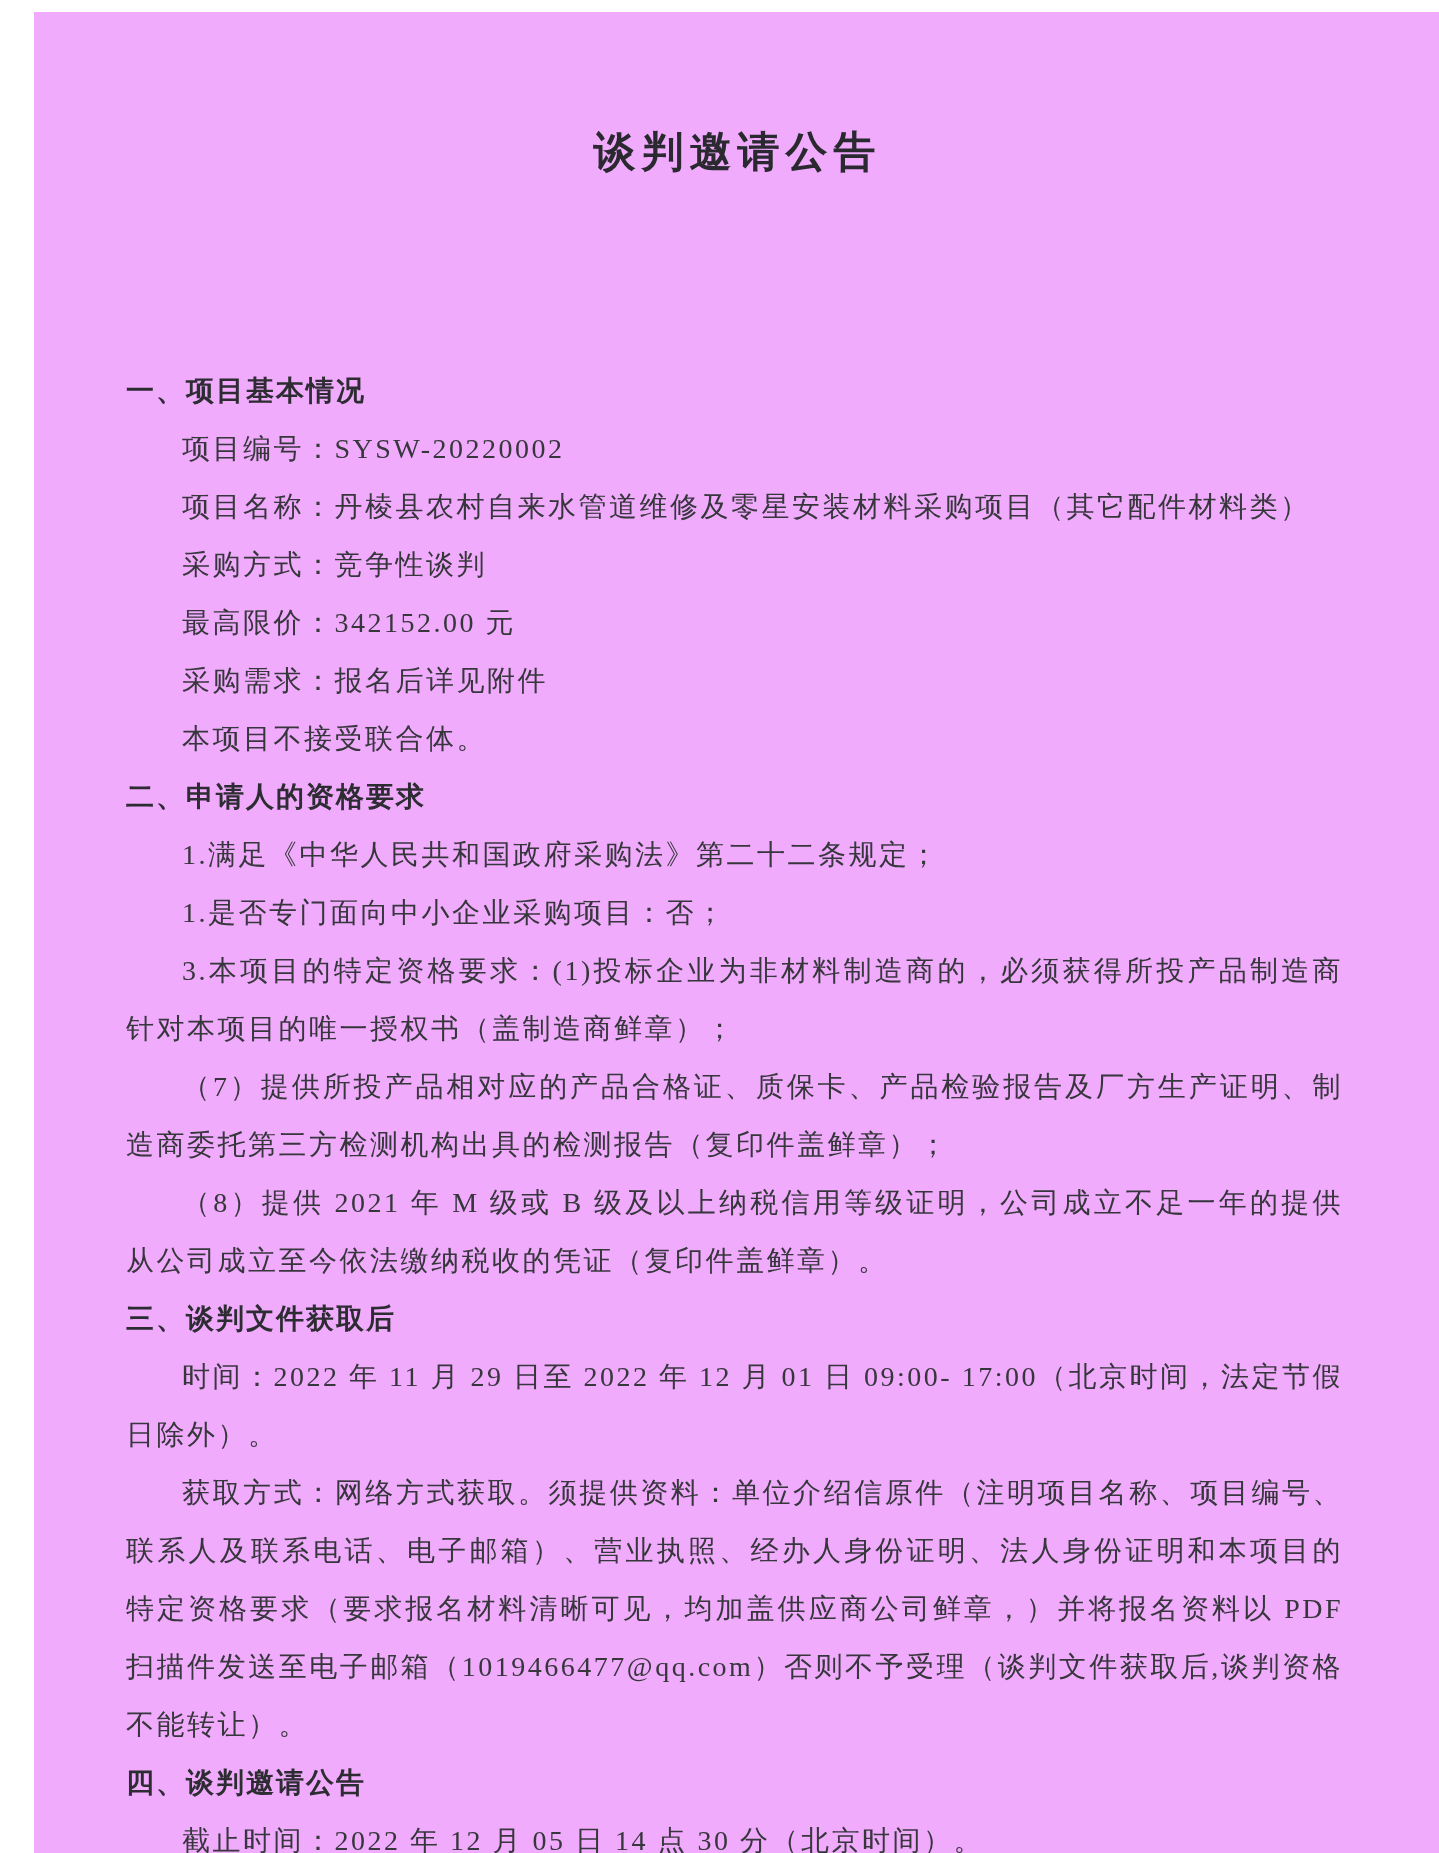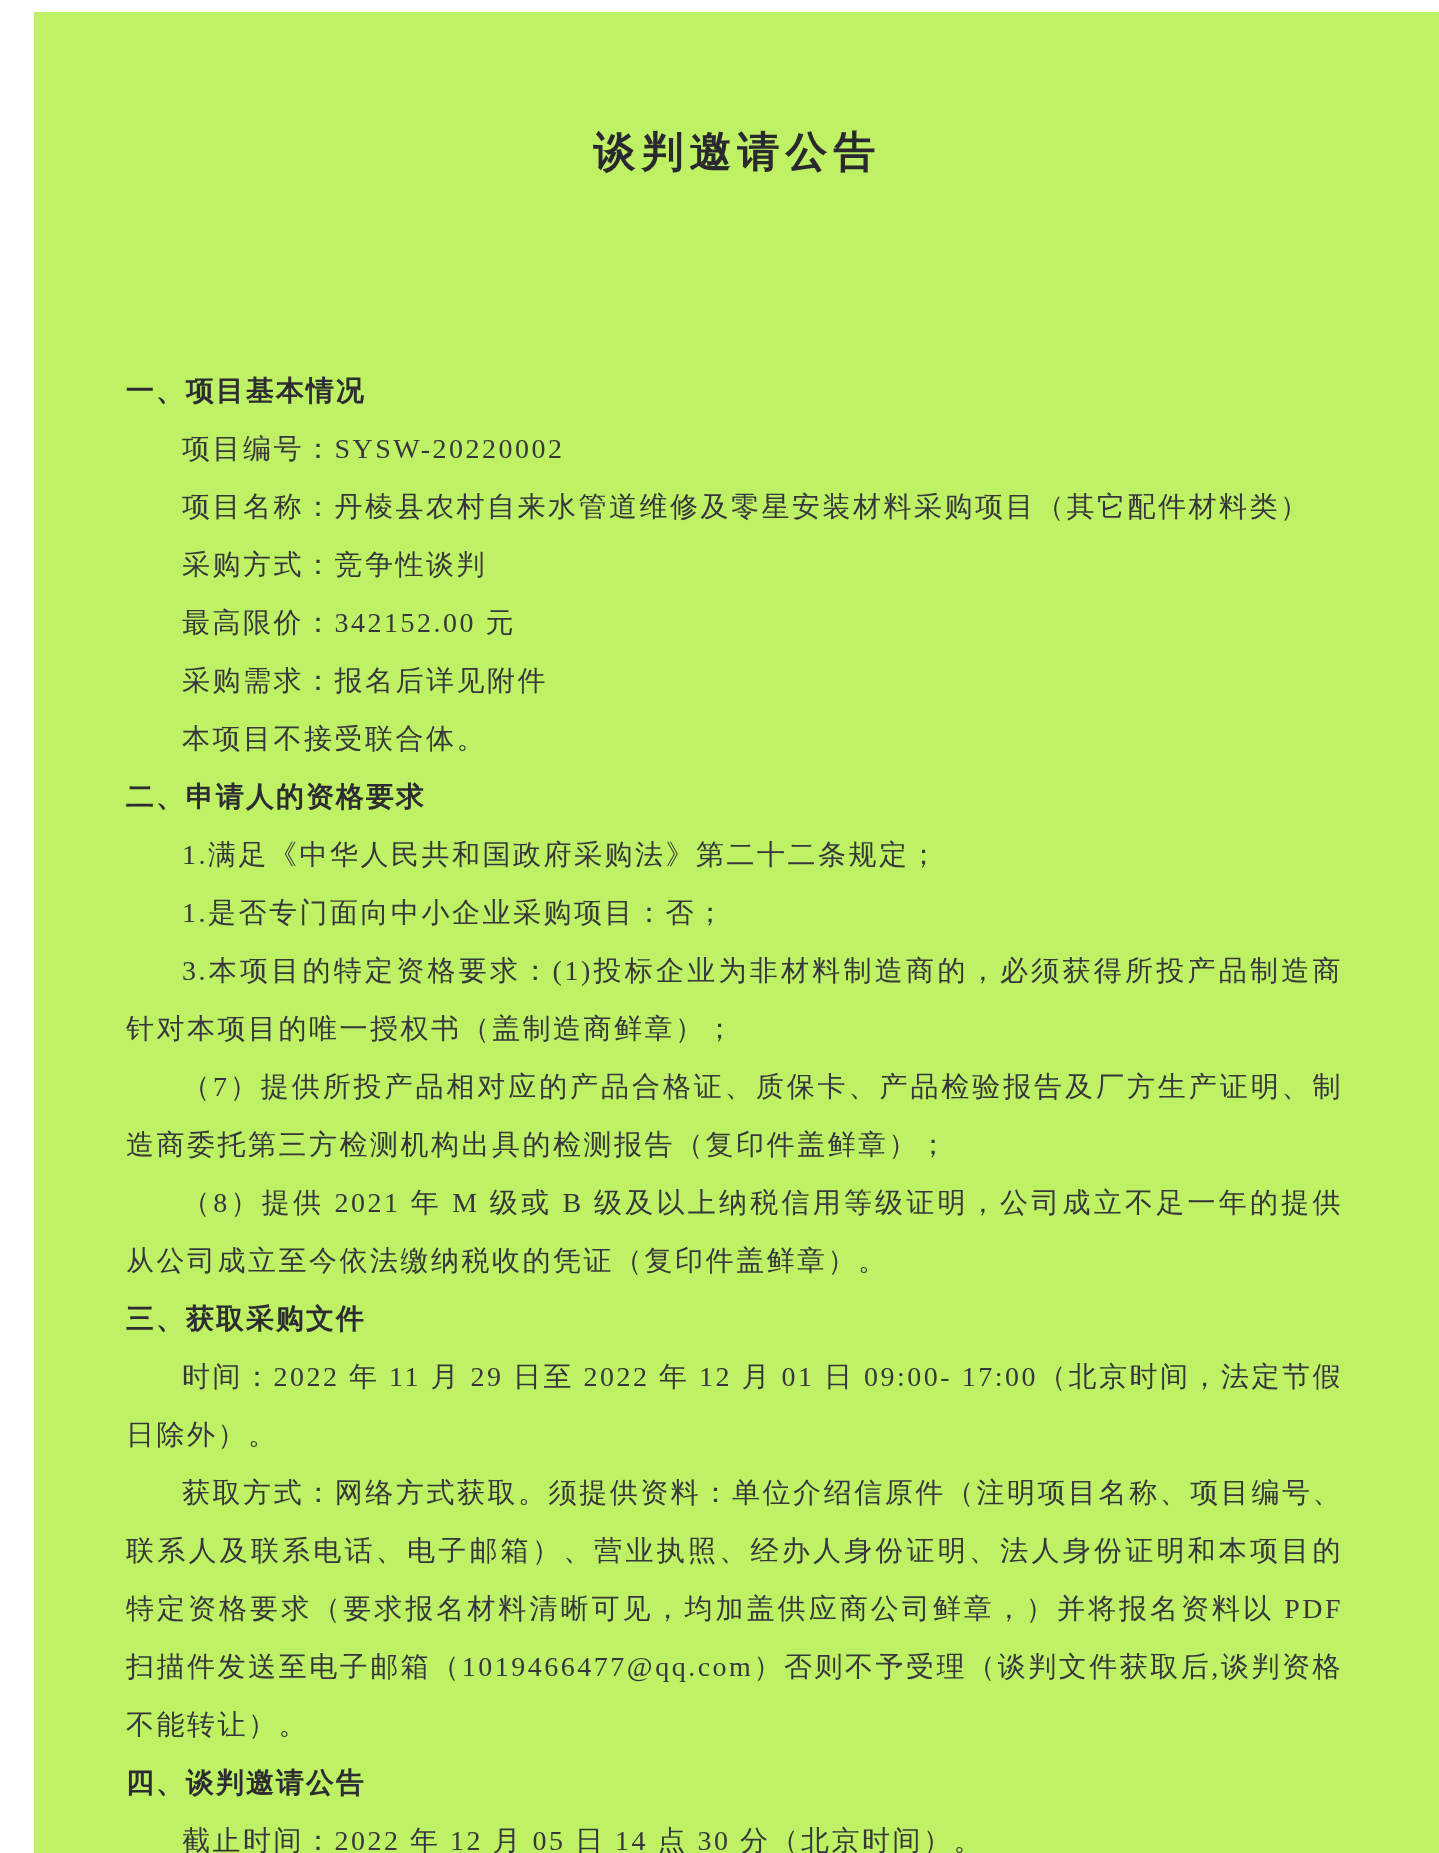--- a/index.html
+++ b/index.html
@@ -9,21 +9,21 @@
     background: #ffffff;
     overflow: hidden;
     font-family: "Liberation Serif", "DejaVu Serif", serif;
   }
   .scan-area {
     position: absolute;
     left: 34px;
     top: 12px;
     width: 1405px;
     height: 1841px;
-    background: #bef264;
+    background: #f0abfc;
   }
   .page {
     width: 100%;
     height: 100%;
     padding: 116px 96px 0 92px;
     color: #37363c;
   }
   .doc-title {
     text-align: center;
     font-size: 42px;
@@ -73,21 +73,21 @@
     <section class="doc-section">
       <h2>二、申请人的资格要求</h2>
       <p>1.满足《中华人民共和国政府采购法》第二十二条规定；</p>
       <p>1.是否专门面向中小企业采购项目：否；</p>
       <p>3.本项目的特定资格要求：(1)投标企业为非材料制造商的，必须获得所投产品制造商针对本项目的唯一授权书（盖制造商鲜章）；</p>
       <p>（7）提供所投产品相对应的产品合格证、质保卡、产品检验报告及厂方生产证明、制造商委托第三方检测机构出具的检测报告（复印件盖鲜章）；</p>
       <p>（8）提供 2021 年 M 级或 B 级及以上纳税信用等级证明，公司成立不足一年的提供从公司成立至今依法缴纳税收的凭证（复印件盖鲜章）。</p>
     </section>
 
     <section class="doc-section">
-      <h2>三、获取采购文件</h2>
+      <h2>三、谈判文件获取后</h2>
       <p>时间：2022 年 11 月 29 日至 2022 年 12 月 01 日 09:00- 17:00（北京时间，法定节假日除外）。</p>
       <p>获取方式：网络方式获取。须提供资料：单位介绍信原件（注明项目名称、项目编号、联系人及联系电话、电子邮箱）、营业执照、经办人身份证明、法人身份证明和本项目的特定资格要求（要求报名材料清晰可见，均加盖供应商公司鲜章，）并将报名资料以 PDF 扫描件发送至电子邮箱（1019466477@qq.com）否则不予受理（谈判文件获取后,谈判资格不能转让）。</p>
     </section>
 
     <section class="doc-section">
       <h2>四、谈判邀请公告</h2>
       <p>截止时间：2022 年 12 月 05 日 14 点 30 分（北京时间）。</p>
     </section>
 
   </div>

